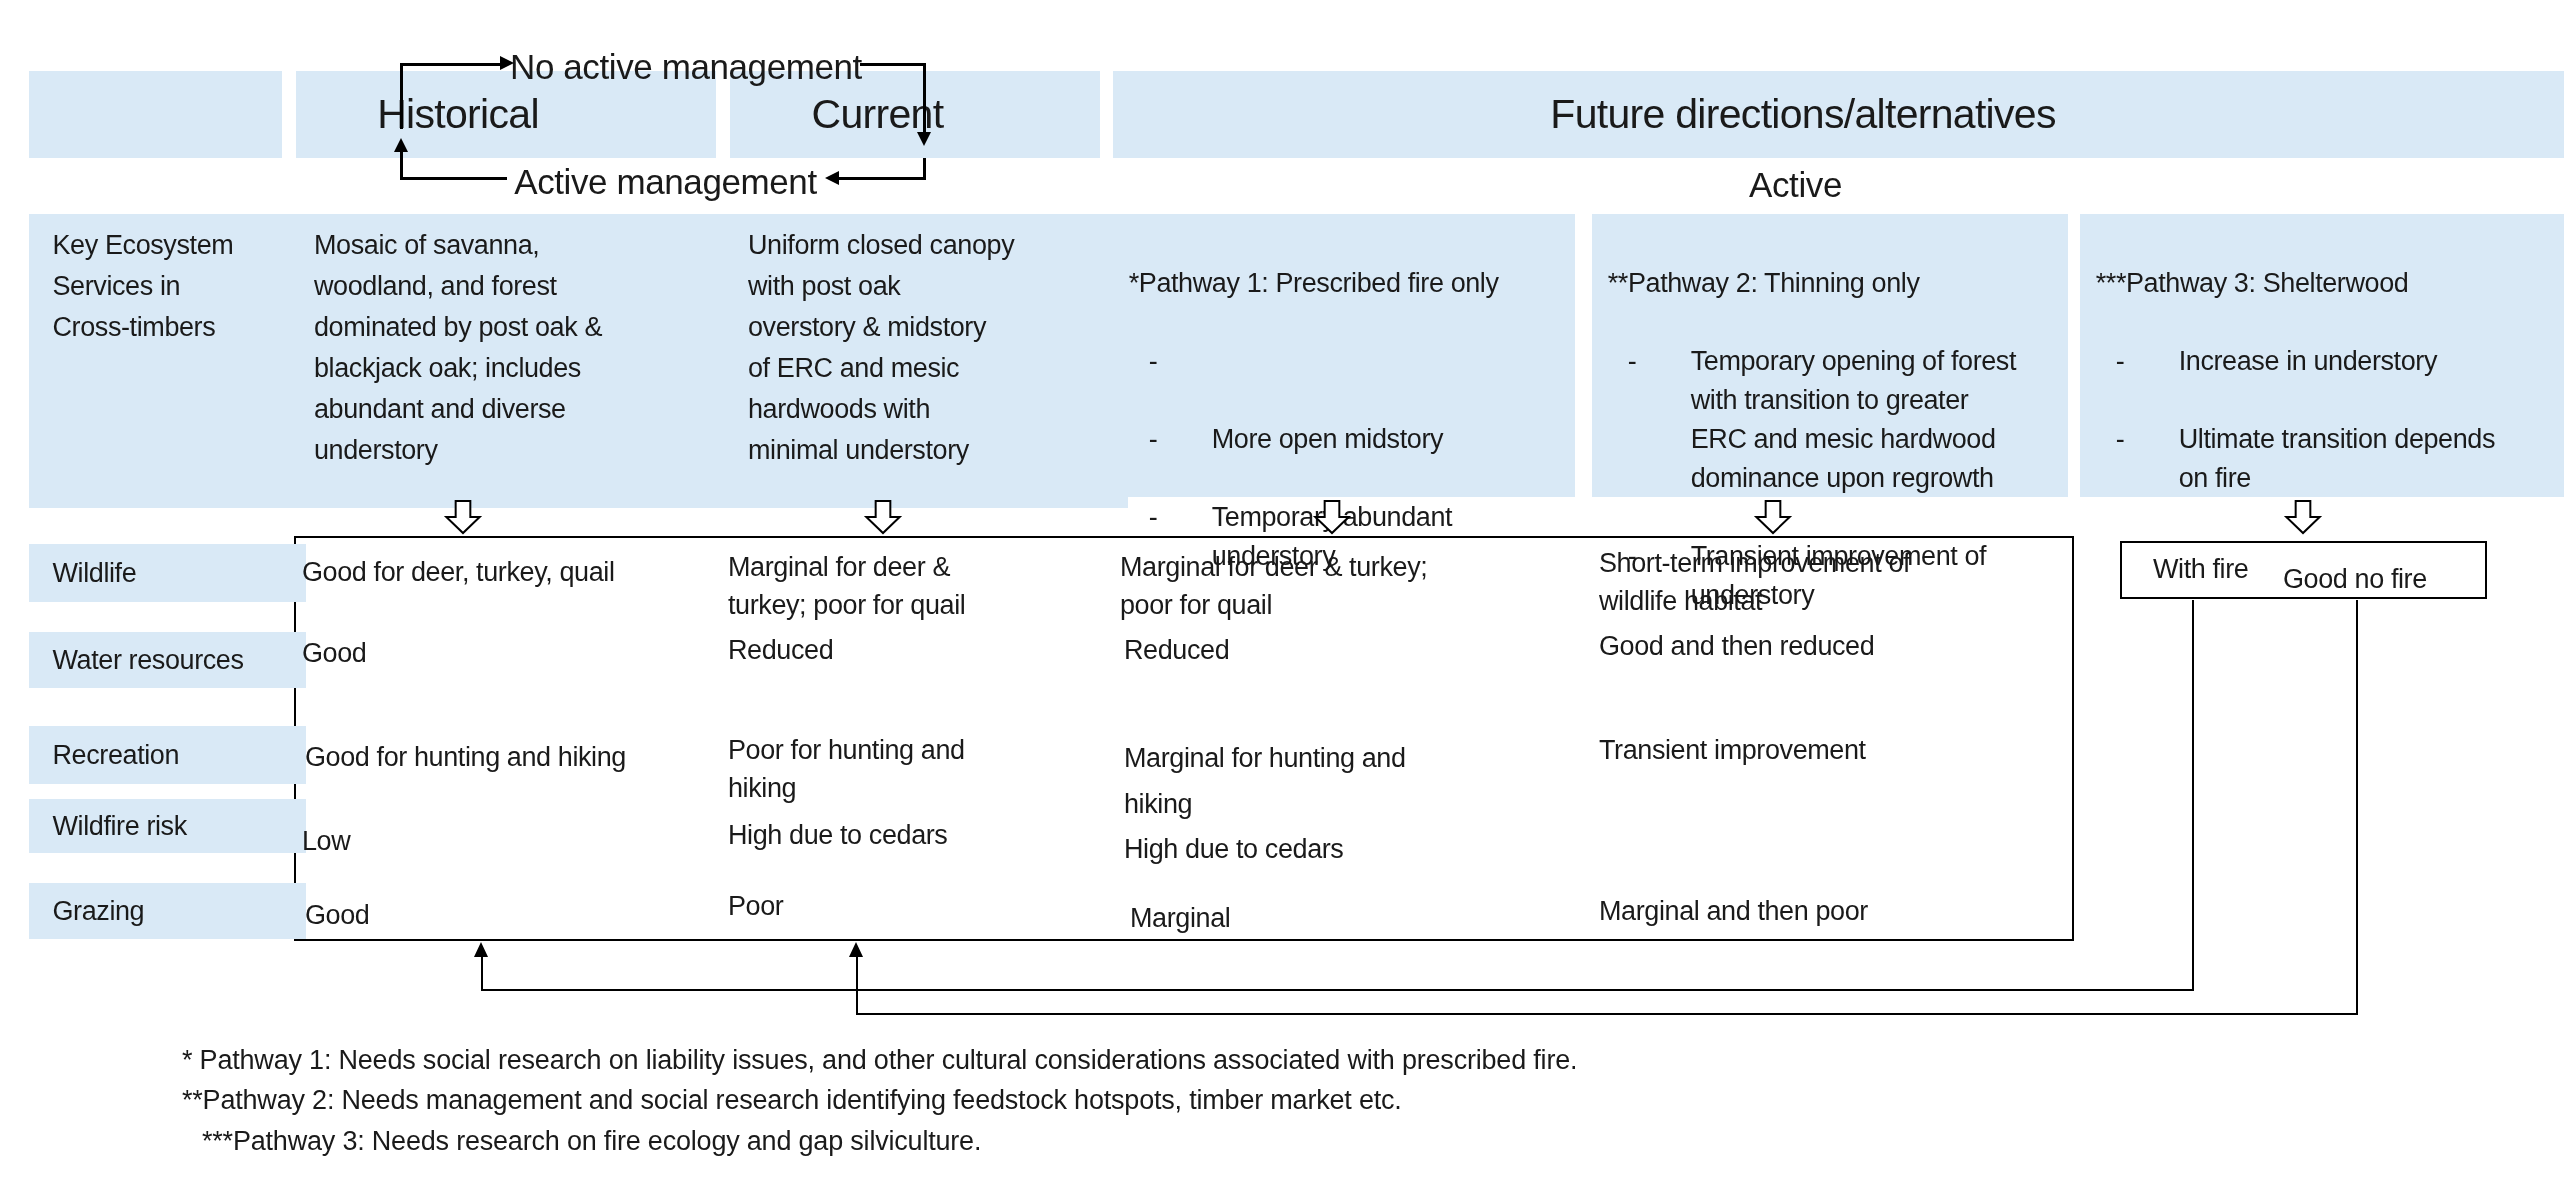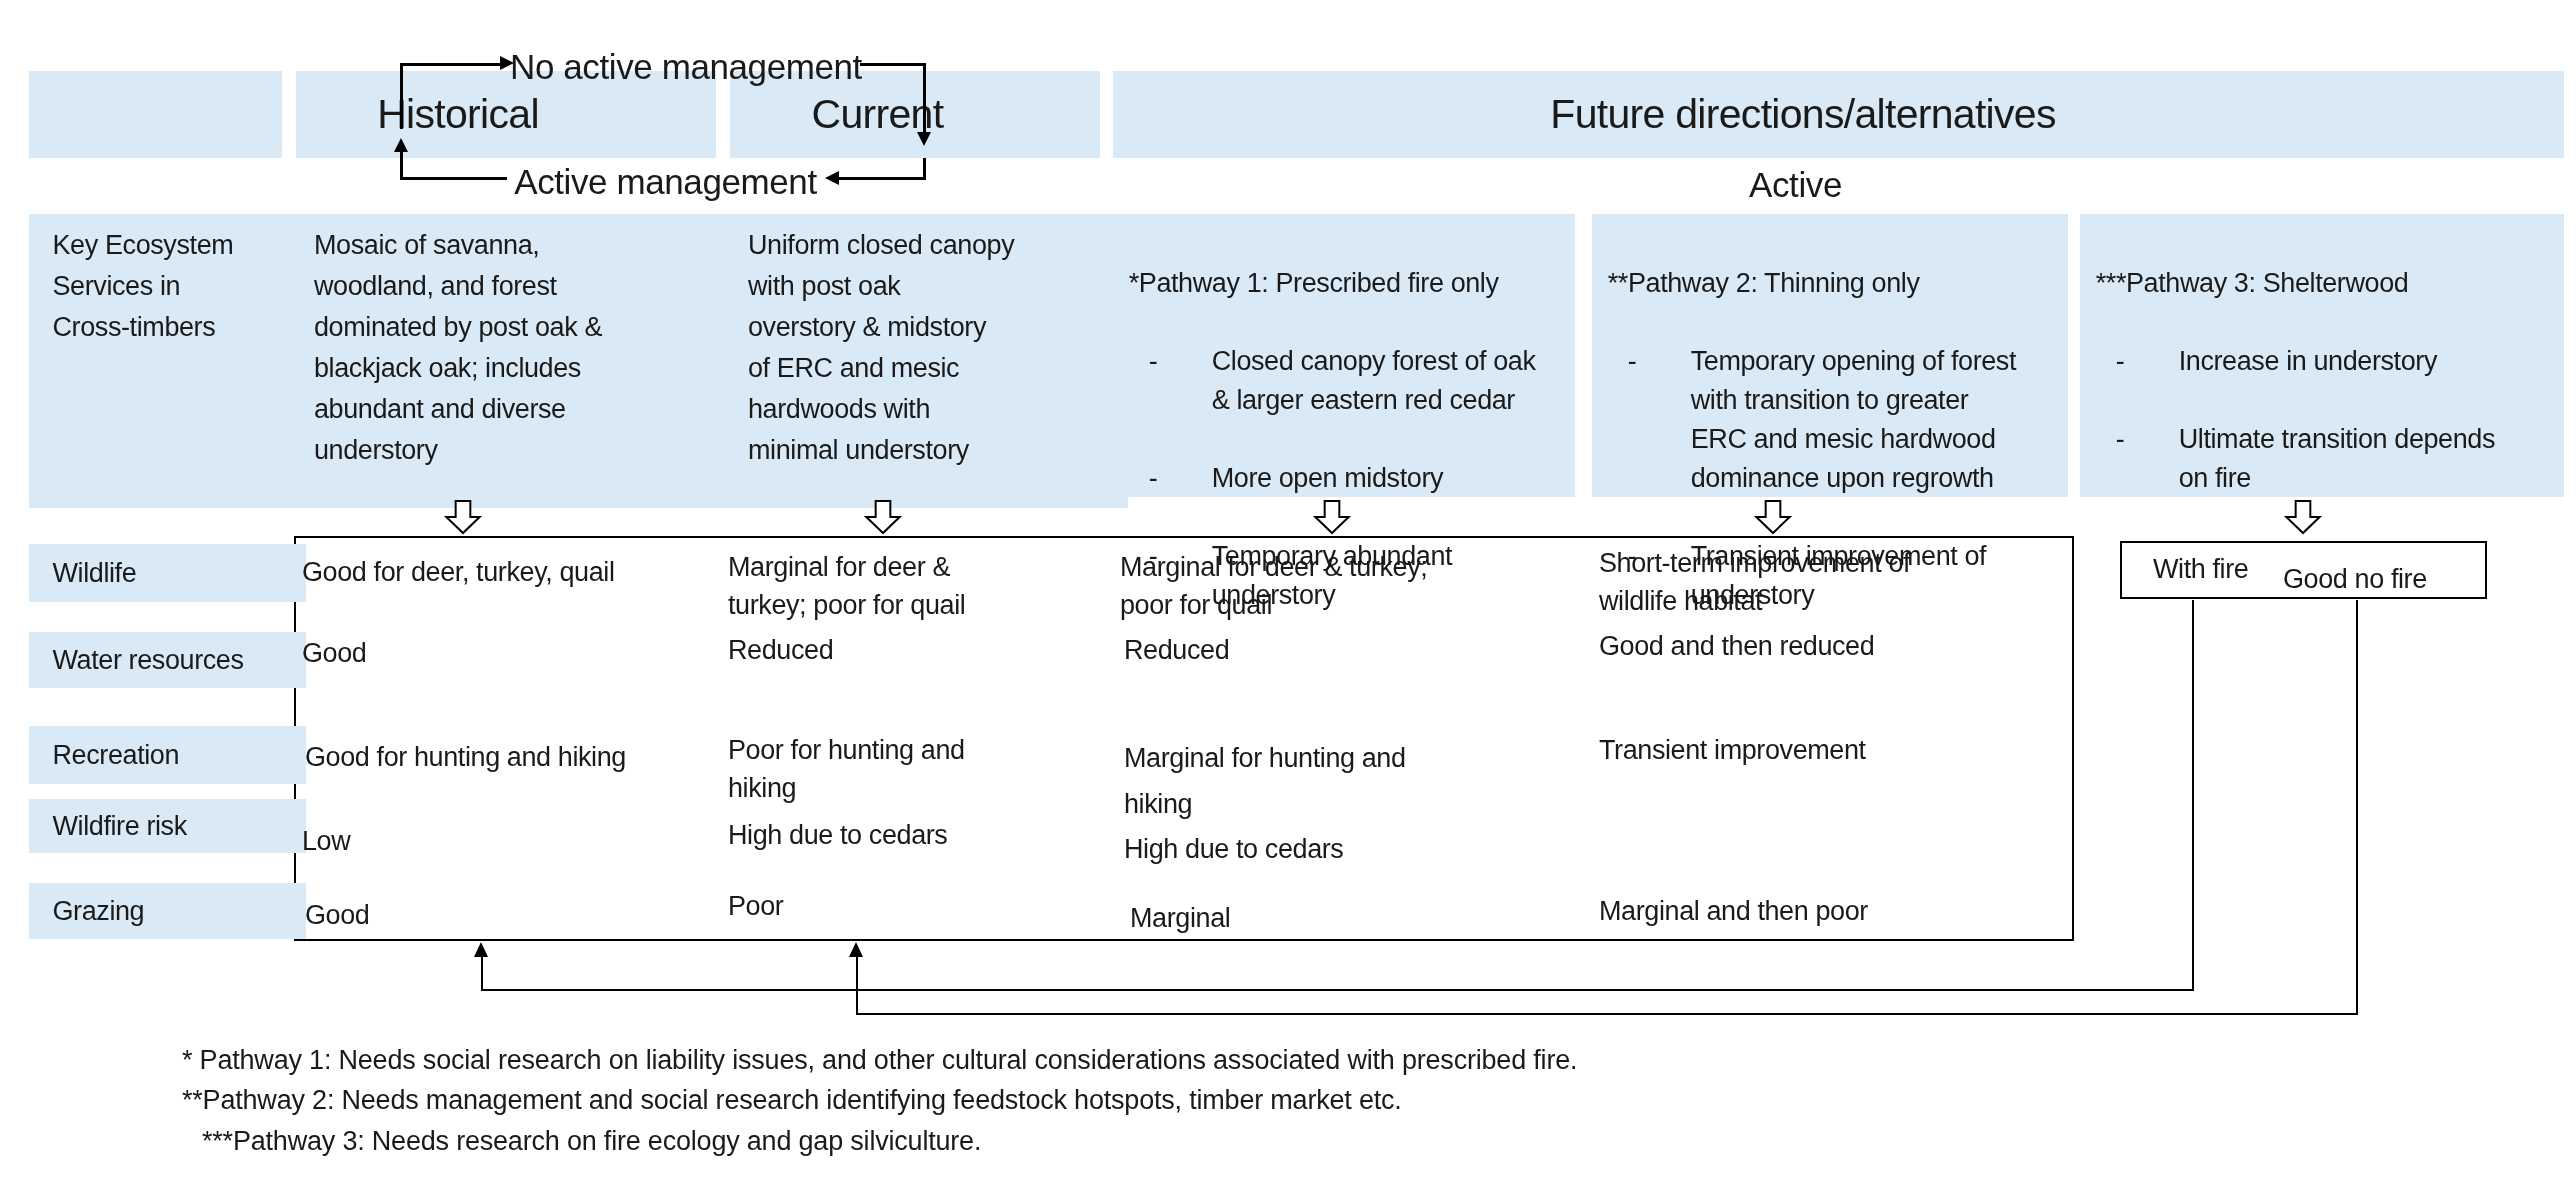--- a/index.html
+++ b/index.html
@@ -71,22 +71,21 @@
 understory</div>
   <div class="panel desc body-text" style="left:730px;top:214px;width:370px;height:283px;line-height:41px;">Uniform closed canopy
 with post oak
 overstory &amp; midstory
 of ERC and mesic
 hardwoods with
 minimal understory</div>
 
   <div class="panel pathway-box body-text" style="left:1113px;top:214px;width:462px;height:283px;box-sizing:border-box;">
     <div>*Pathway 1: Prescribed fire only</div>
-    <div class="bullet"><span class="dash">-</span><span class="txt">Closed canopy forest of oak
-&amp; larger eastern red cedar</span></div>
+    <div class="bullet"><span class="dash">-</span></div>
     <div class="bullet"><span class="dash">-</span><span class="txt">More open midstory</span></div>
     <div class="bullet"><span class="dash">-</span><span class="txt">Temporary abundant
 understory</span></div>
   </div>
 
   <div class="panel pathway-box body-text" style="left:1592px;top:214px;width:476px;height:283px;box-sizing:border-box;">
     <div>**Pathway 2: Thinning only</div>
     <div class="bullet"><span class="dash">-</span><span class="txt">Temporary opening of forest
 with transition to greater
 ERC and mesic hardwood

